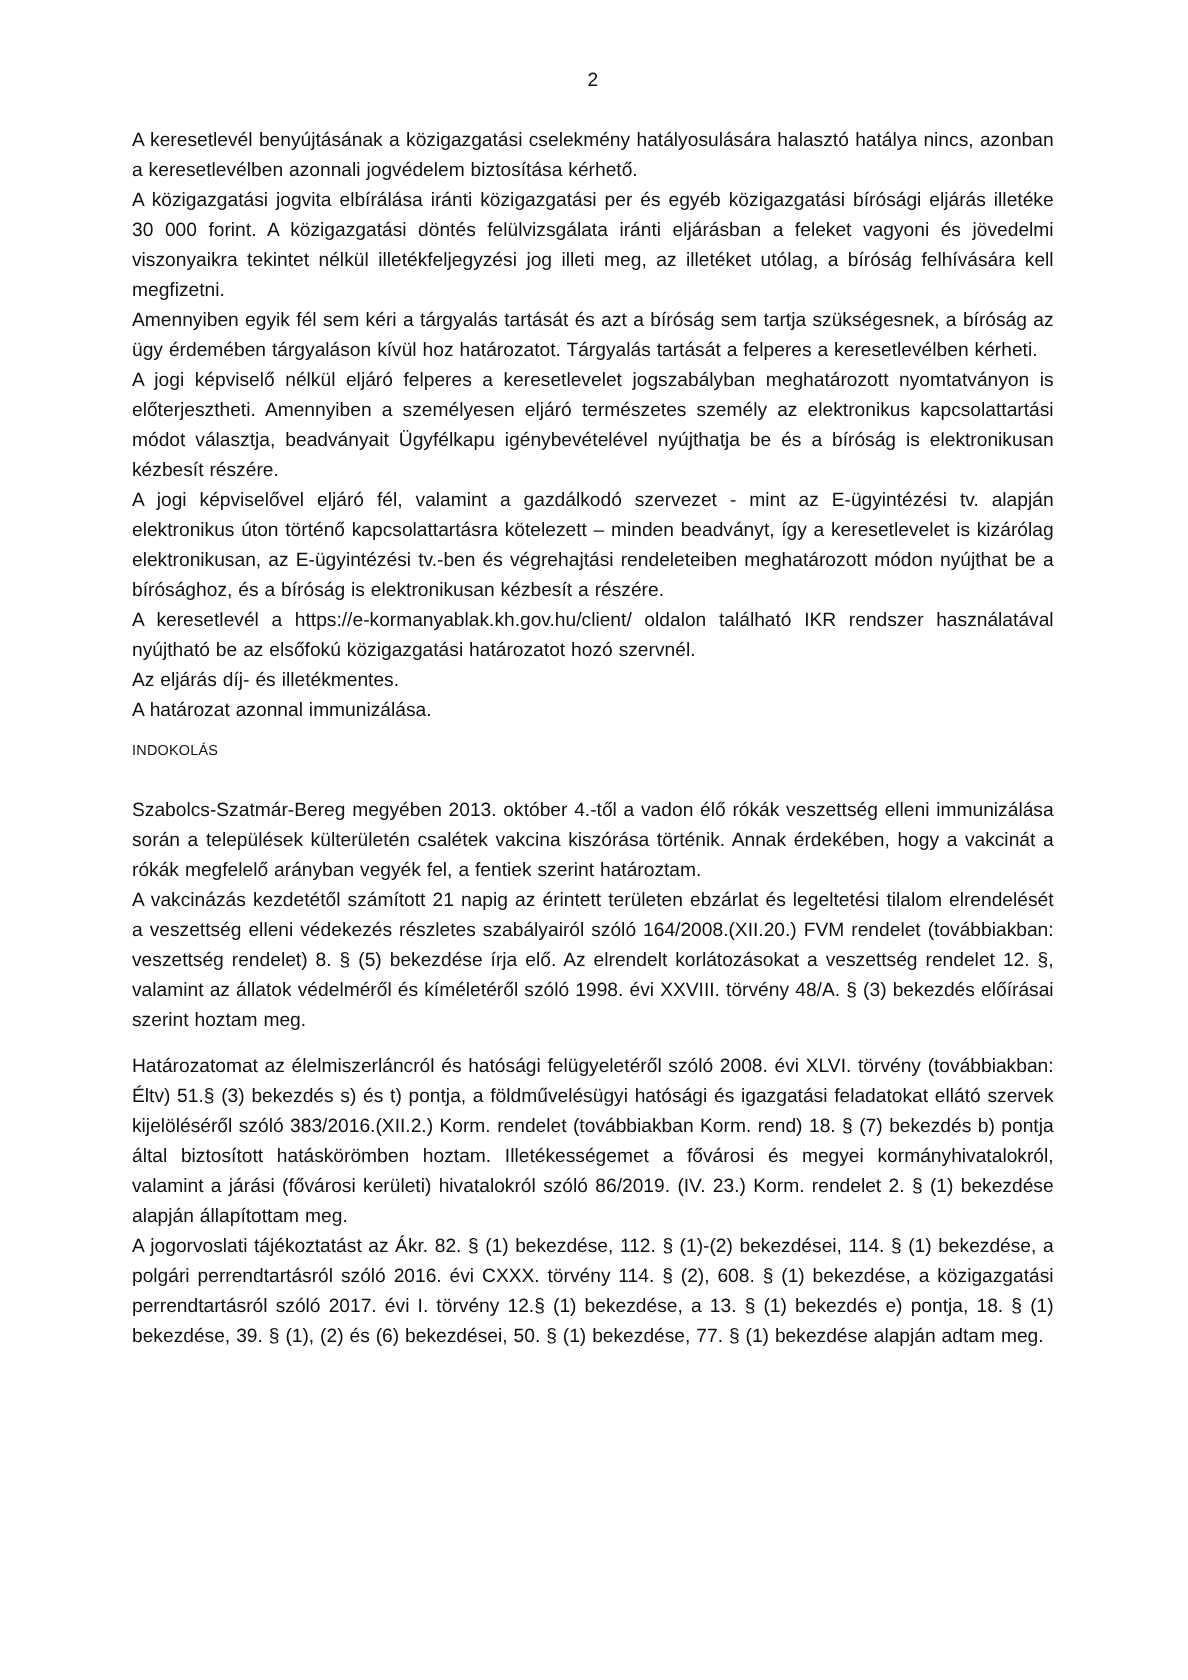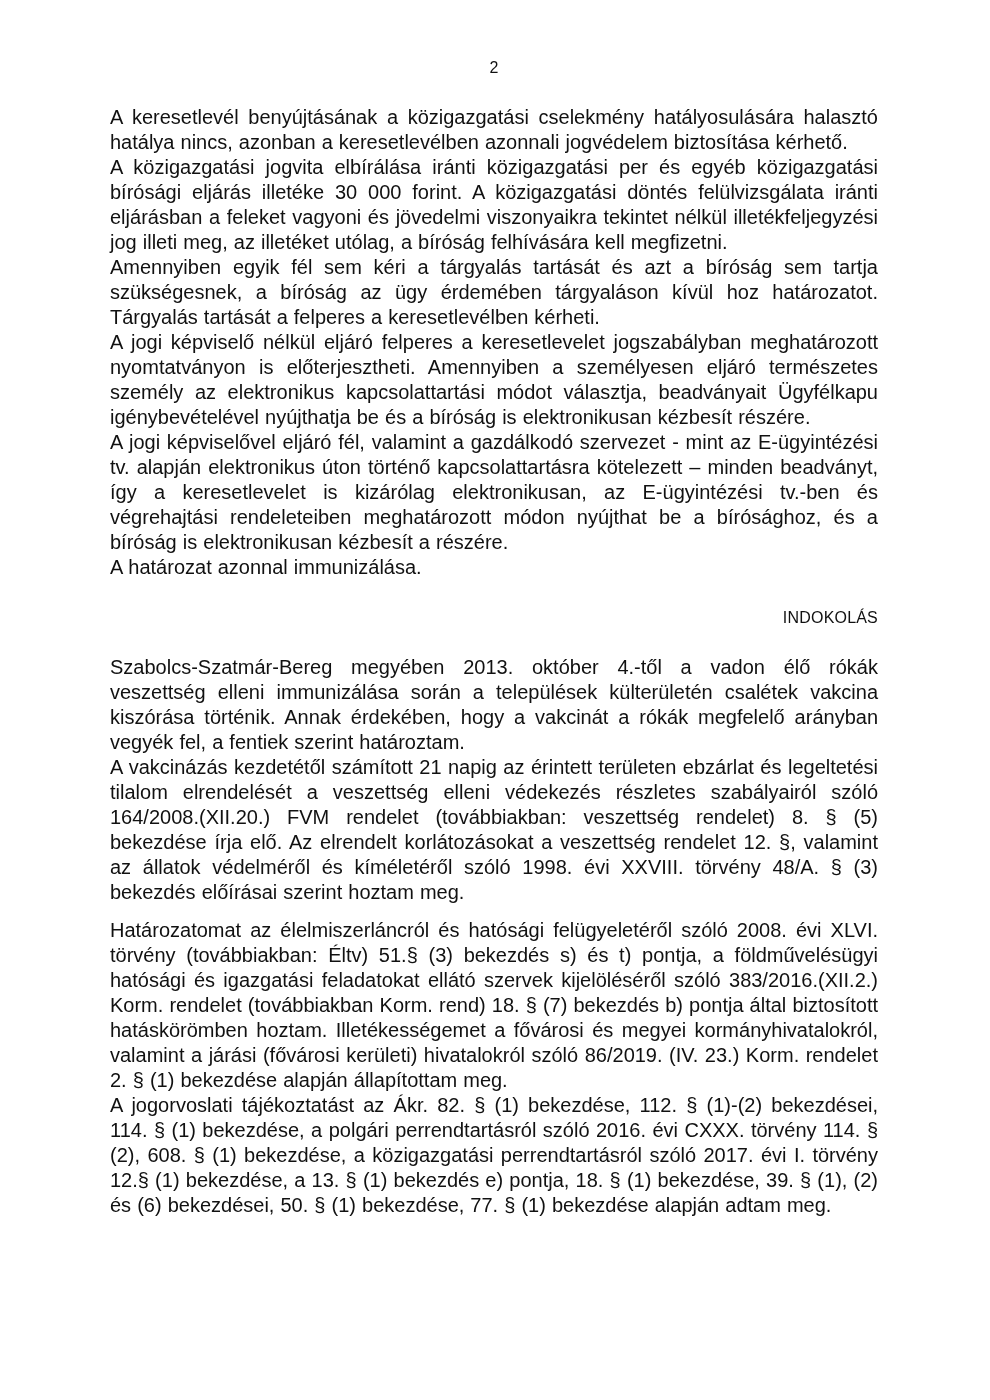--- a/index.html
+++ b/index.html
@@ -22,51 +22,53 @@
     background: #ffffff;
   }
   .page-number {
     text-align: center;
     font-size: 16px;
     line-height: 25px;
     margin: 0 0 25px 0;
   }
   .para {
     margin: 0;
-    font-size: 20px;
+    font-size: 16px;
     line-height: 25px;
     text-align: justify;
     text-align-last: left;
     hyphens: none;
     word-spacing: 0.5px;
   }
   .para.space-after {
     margin-bottom: 13px;
   }
   .section-heading {
-    margin: 25px 0 25px 0;
-    font-size: 16px;
+    margin: 8px 0 25px 0;
+    font-size: 12px;
     line-height: 25px;
     font-weight: normal;
-    text-align: right;
+    text-align: left;
     letter-spacing: 0.2px;
   }
 </style>
 </head>
 <body>
 
 <div class="page">
 
   <div class="page-number">2</div>
 
   <p class="para">A keresetlevél benyújtásának a közigazgatási cselekmény hatályosulására halasztó hatálya nincs, azonban a keresetlevélben azonnali jogvédelem biztosítása kérhető.</p>
   <p class="para">A közigazgatási jogvita elbírálása iránti közigazgatási per és egyéb közigazgatási bírósági eljárás illetéke 30 000 forint. A közigazgatási döntés felülvizsgálata iránti eljárásban a feleket vagyoni és jövedelmi viszonyaikra tekintet nélkül illetékfeljegyzési jog illeti meg, az illetéket utólag, a bíróság felhívására kell megfizetni.</p>
   <p class="para">Amennyiben egyik fél sem kéri a tárgyalás tartását és azt a bíróság sem tartja szükségesnek, a bíróság az ügy érdemében tárgyaláson kívül hoz határozatot. Tárgyalás tartását a felperes a keresetlevélben kérheti.</p>
   <p class="para">A jogi képviselő nélkül eljáró felperes a keresetlevelet jogszabályban meghatározott nyomtatványon is előterjesztheti. Amennyiben a személyesen eljáró természetes személy az elektronikus kapcsolattartási módot választja, beadványait Ügyfélkapu igénybevételével nyújthatja be és a bíróság is elektronikusan kézbesít részére.</p>
   <p class="para">A jogi képviselővel eljáró fél, valamint a gazdálkodó szervezet - mint az E-ügyintézési tv. alapján elektronikus úton történő kapcsolattartásra kötelezett – minden beadványt, így a keresetlevelet is kizárólag elektronikusan, az E-ügyintézési tv.-ben és végrehajtási rendeleteiben meghatározott módon nyújthat be a bírósághoz, és a bíróság is elektronikusan kézbesít a részére.</p>
+  <p class="para">A keresetlevél a https://e-kormanyablak.kh.gov.hu/client/ oldalon található IKR rendszer használatával nyújtható be az elsőfokú közigazgatási határozatot hozó szervnél.</p>
+  <p class="para">Az eljárás díj- és illetékmentes.</p>
   <p class="para">A határozat azonnal immunizálása.</p>
 
   <h2 class="section-heading">INDOKOLÁS</h2>
 
   <p class="para">Szabolcs-Szatmár-Bereg megyében 2013. október 4.-től a vadon élő rókák veszettség elleni immunizálása során a települések külterületén csalétek vakcina kiszórása történik.  Annak érdekében, hogy a vakcinát a rókák megfelelő arányban vegyék fel, a fentiek szerint határoztam.</p>
   <p class="para space-after">A vakcinázás kezdetétől számított 21 napig az érintett területen ebzárlat és legeltetési tilalom elrendelését a veszettség elleni védekezés részletes szabályairól szóló 164/2008.(XII.20.) FVM rendelet (továbbiakban: veszettség rendelet) 8. § (5) bekezdése írja elő. Az elrendelt korlátozásokat a veszettség rendelet 12. §, valamint az állatok védelméről és kíméletéről szóló 1998. évi XXVIII. törvény 48/A. § (3) bekezdés előírásai szerint hoztam meg.</p>
   <p class="para">Határozatomat az élelmiszerláncról és hatósági felügyeletéről szóló 2008. évi XLVI. törvény (továbbiakban: Éltv) 51.§ (3) bekezdés s) és t) pontja, a földművelésügyi hatósági és igazgatási feladatokat ellátó szervek kijelöléséről szóló 383/2016.(XII.2.) Korm. rendelet (továbbiakban Korm. rend) 18. § (7) bekezdés b) pontja által biztosított hatáskörömben hoztam. Illetékességemet a fővárosi és megyei kormányhivatalokról, valamint a járási (fővárosi kerületi) hivatalokról szóló 86/2019. (IV. 23.) Korm. rendelet 2. § (1) bekezdése alapján állapítottam meg.</p>
   <p class="para">A jogorvoslati tájékoztatást az Ákr. 82. § (1) bekezdése, 112. § (1)-(2) bekezdései, 114. § (1) bekezdése, a polgári perrendtartásról szóló 2016. évi CXXX. törvény 114. § (2), 608. § (1) bekezdése, a közigazgatási perrendtartásról szóló 2017. évi I. törvény 12.§ (1) bekezdése, a 13. § (1) bekezdés e) pontja, 18. § (1) bekezdése, 39. § (1), (2) és (6) bekezdései, 50. § (1) bekezdése, 77. § (1) bekezdése alapján adtam meg.</p>
 
 </div>

